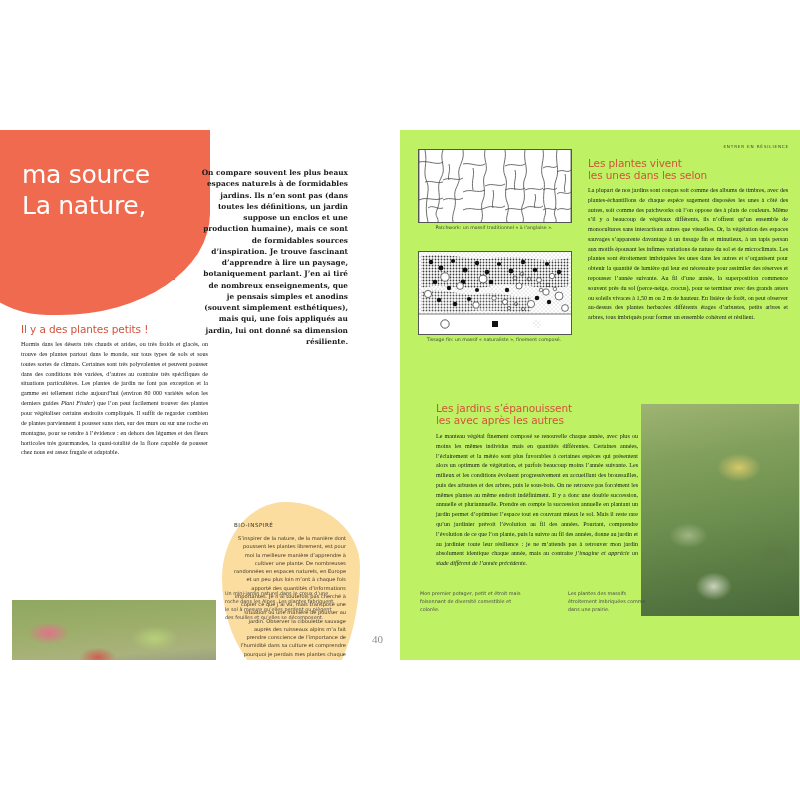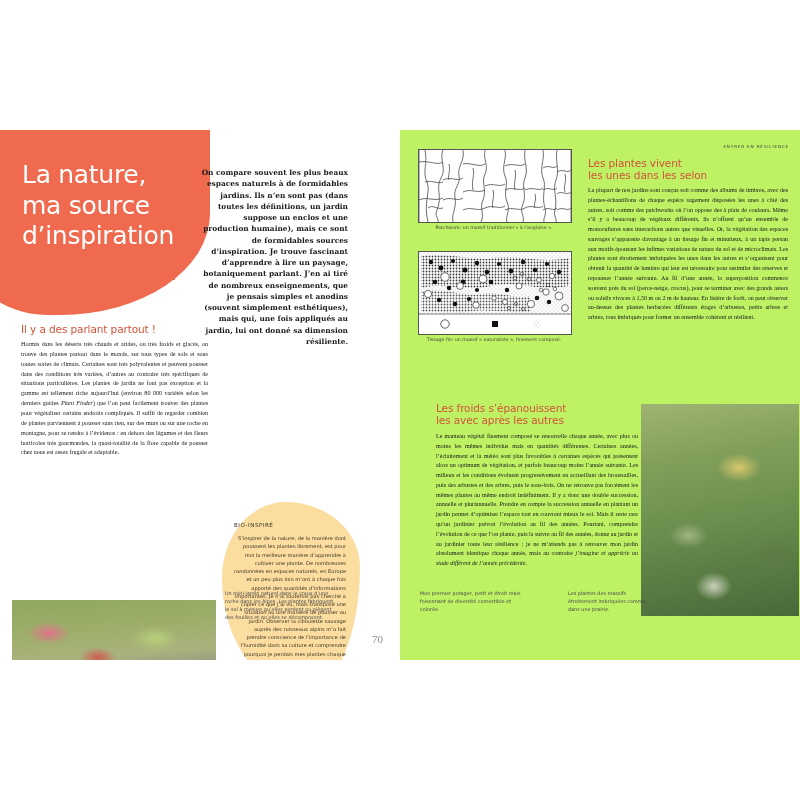--- a/index.html
+++ b/index.html
@@ -155,40 +155,39 @@
 <body>
 
 <div class="spread">
 
   <div class="page-left">
 
     <div class="coral-blob2"></div>
     <div class="coral-blob"></div>
 
     <div class="title">
+      <div>ma source</div>
       <div>La nature,</div>
-      <div>ma source</div>
-      <div>d’inspiration</div>
     </div>
 
     <div class="intro">On compare souvent les plus beaux espaces naturels à de formidables jardins. Ils n’en sont pas (dans toutes les définitions, un jardin suppose un enclos et une production humaine), mais ce sont de formidables sources d’inspiration. Je trouve fascinant d’apprendre à lire un paysage, botaniquement parlant. J’en ai tiré de nombreux enseignements, que je pensais simples et anodins (souvent simplement esthétiques), mais qui, une fois appliqués au jardin, lui ont donné sa dimension résiliente.</div>
 
-    <div class="sec-head l-sec-head">Il y a des parlant partout !</div>
+    <div class="sec-head l-sec-head">Il y a des plantes petits !</div>
 
     <div class="body-col"><span>Hormis dans les déserts très chauds et arides, ou très froids et glacés, on trouve des plantes partout dans le monde, sur tous types de sols et sous toutes sortes de climats. Certaines sont très polyvalentes et peuvent pousser dans des conditions très variées, d’autres au contraire très spécifiques de situations particulières. Les plantes de jardin ne font pas exception et la gamme est tellement riche aujourd’hui (environ 80 000 variétés selon les derniers guides </span><i>Plant Finder</i><span>) que l’on peut facilement trouver des plantes pour végétaliser certains endroits compliqués. Il suffit de regarder combien de plantes parviennent à pousser sans rien, sur des murs ou sur une roche en montagne, pour se rendre à l’évidence : en dehors des légumes et des fleurs horticoles très gourmandes, la quasi-totalité de la flore capable de pousser chez nous est assez frugale et adaptable.</span></div>
 
     <div class="photo-left"></div>
 
     <div class="blob-yellow"></div>
     <div class="bio-label">BIO-INSPIRÉ</div>
     <div class="bio-text"><span>S’inspirer de la nature, de la manière dont poussent les plantes librement, est pour moi la meilleure manière d’apprendre à cultiver une plante. De nombreuses randonnées en espaces naturels, en Europe et un peu plus loin m’ont à chaque fois apporté des quantités d’informations importantes. Je n’ai toutefois pas cherché à copier ce que j’ai vu, mais transposé une situation ou une manière de pousser au jardin. Observer la ciboulette sauvage auprès des ruisseaux alpins m’a fait prendre conscience de l’importance de l’humidité dans sa culture et comprendre pourquoi je perdais mes plantes chaque été d’une attaque de rouille.</span></div>
 
     <div class="cap cap-left">Un mini-jardin naturel dans le creux d’une roche dans les Alpes. Les plantes fabriquent le sol à mesure qu’elles perdent ou piègent des feuilles et qu’elles se décomposent.</div>
 
-    <div class="pagenum pagenum-l">70</div>
+    <div class="pagenum pagenum-l">40</div>
   </div>
 
   <div class="page-right">
 
     <div class="runhead">ENTRER EN RÉSILIENCE</div>
 
     <div class="diagram-box dia1">
       <svg width="152" height="72" viewBox="0 0 152 72">
         <g fill="none" stroke="#4a4a4a" stroke-width="0.8">
           <path d="M0,0 L0,72"></path>
@@ -312,21 +311,21 @@
     </div>
     <div class="dia-cap dia-cap2">Tissage fin: un massif « naturaliste », finement composé.</div>
 
     <div class="sec-head r-sec-head">
       <div>Les plantes vivent</div>
       <div>les unes dans les selon</div>
     </div>
     <div class="rbody rbody1">La plupart de nos jardins sont conçus soit comme des albums de timbres, avec des plantes-échantillons de chaque espèce sagement disposées les unes à côté des autres, soit comme des patchworks où l’on oppose des à plats de couleurs. Même s’il y a beaucoup de végétaux différents, ils n’offrent qu’un ensemble de monocultures sans interactions autres que visuelles. Or, la végétation des espaces sauvages s’apparente davantage à un tissage fin et minutieux, à un tapis persan aux motifs épousant les infimes variations de nature du sol et de microclimats. Les plantes sont étroitement imbriquées les unes dans les autres et s’organisent pour obtenir la quantité de lumière qui leur est nécessaire pour assimiler des réserves et repousser l’année suivante. Au fil d’une année, la superposition commence souvent près du sol (perce-neige, crocus), pour se terminer avec des grands asters ou soleils vivaces à 1,50 m ou 2 m de hauteur. En lisière de forêt, on peut observer au-dessus des plantes herbacées différents étages d’arbustes, petits arbres et arbres, tous imbriqués pour former un ensemble cohérent et résilient.</div>
 
     <div class="sec-head r-sec-head2">
-      <div>Les froids s’épanouissent</div>
+      <div>Les jardins s’épanouissent</div>
       <div>les avec après les autres</div>
     </div>
     <div class="rbody rbody2"><span>Le manteau végétal finement composé se renouvelle chaque année, avec plus ou moins les mêmes individus mais en quantités différentes. Certaines années, l’éclairement et la météo sont plus favorables à certaines espèces qui présentent alors un optimum de végétation, et parfois beaucoup moins l’année suivante. Les milieux et les conditions évoluent progressivement en accueillant des broussailles, puis des arbustes et des arbres, puis le sous-bois. On ne retrouve pas forcément les mêmes plantes au même endroit indéfiniment. Il y a donc une double succession, annuelle et pluriannuelle. Prendre en compte la succession annuelle en plantant un jardin permet d’optimiser l’espace tout en couvrant mieux le sol. Mais il reste rare qu’un jardinier prévoit l’évolution au fil des années. Pourtant, comprendre l’évolution de ce que l’on plante, puis la suivre au fil des années, donne au jardin et au jardinier toute leur résilience : je ne m’attends pas à retrouver mon jardin absolument identique chaque année, mais au contraire </span><i>j’imagine et apprécie un stade différent de l’année précédente.</i></div>
 
     <div class="photo photo-r1"></div>
 
     <div class="cap cap-r1">Mon premier potager, petit et étroit mais foisonnant de diversité comestible et colorée.</div>
     <div class="cap cap-r2">Les plantes des massifs étroitement imbriquées comme dans une prairie.</div>
 
   </div>

